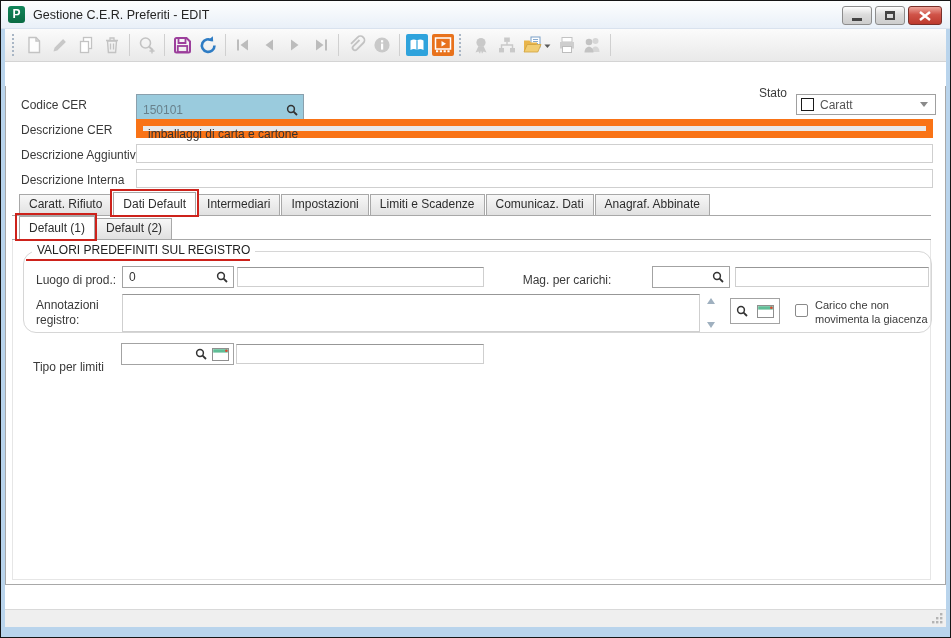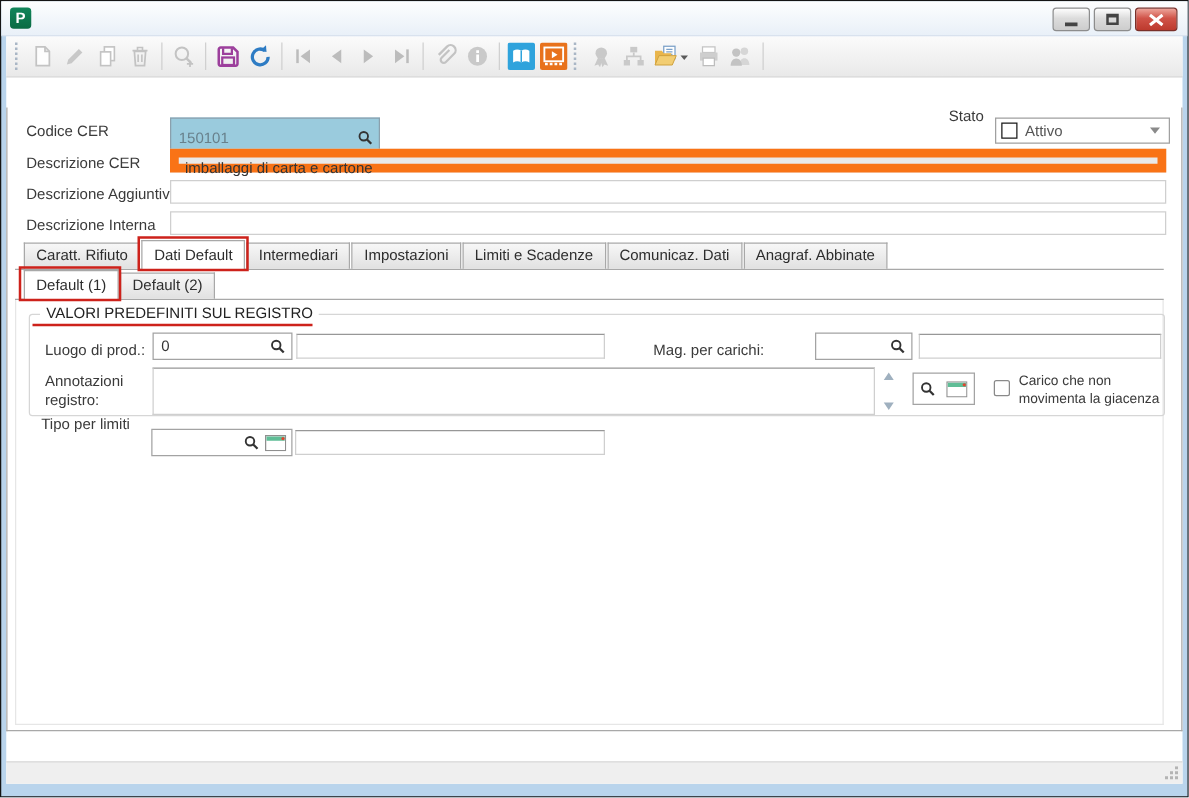--- a/index.html
+++ b/index.html
@@ -51,21 +51,21 @@
   .codice { background:#9acbdd; border:1px solid #8aa0ad; }
   .codice .val { color:#68818c; }
   .tabs-row { position:absolute; left:6px; right:14px; height:24px; border-bottom:1px solid #a8a8a8; display:flex; align-items:flex-end; padding-left:7px; }
   .tab {
     height:21px; line-height:19px; padding:0 9px; font-size:12px; color:#2d2d2d;
     border:1px solid #a8a8a8; border-bottom:none; margin-right:1px;
     background:linear-gradient(#f7f7f7,#e1e1e1); position:relative; white-space:nowrap;
   }
   .tab.active { height:24px; line-height:22px; margin-bottom:-1px; background:#fff; z-index:2; }
   .ann-box { position:absolute; border:2px solid #cd221b; pointer-events:none; z-index:5; }
-  .groupbox { position:absolute; border:1px solid #d6d6d6; border-radius:3px; }
+  .groupbox { position:absolute; border:1px solid #d6d6d6; border-radius:13px; }
   .legend { position:absolute; top:-9px; left:8px; background:#fff; padding:0 5px; font-size:12px; color:#222; white-space:nowrap; }
   .red-underline { position:absolute; left:2px; top:7px; height:2px; background:#cd221b; }
   .mag-dark { flex:0 0 auto; }
   .spin { position:absolute; display:flex; flex-direction:column; justify-content:space-between; align-items:center; padding:4px 0; }
   .spin-up { width:0; height:0; border-left:4px solid transparent; border-right:4px solid transparent; border-bottom:6px solid #9fb0bf; }
   .spin-down { width:0; height:0; border-left:4px solid transparent; border-right:4px solid transparent; border-top:6px solid #9fb0bf; }
   .checkbox { position:absolute; width:13px; height:13px; background:#fff; border:1px solid #8a8a8a; border-radius:2px; }
   .cb-label { position:absolute; font-size:11px; line-height:14px; color:#3a3a3a; }
   .select { position:absolute; background:#fff; border:1px solid #a0a0a0; display:flex; align-items:center; }
   .sel-square { width:13px; height:13px; border:1px solid #1a1a1a; background:#fff; margin:0 6px 0 4px; }
@@ -73,20 +73,21 @@
   .statusbar { flex:0 0 18px; background:#efefef; border-top:1px solid #d9d9d9; position:relative; }
   .gripdots { position:absolute; right:3px; bottom:3px; }
 </style>
 </head>
 <body>
 
 <div class="window">
 
   <div class="titlebar">
     <div class="app-icon">P</div>
+    <div class="title-text">Gestione C.E.R. Preferiti - EDIT</div>
     <div class="winbtns">
       <div class="winbtn">
           <div class="glyph-min"></div>
         </div>
       <div class="winbtn">
           <div class="glyph-max"></div>
         </div>
       <div class="winbtn close">
         <svg width="12" height="10">
             <path d="M1 1l10 8M11 1L1 9" stroke="#fff" stroke-width="2.4"></path>
@@ -245,21 +246,21 @@
       <div class="lookup codice" style="left:130px;top:8px;width:168px;height:32px">
         <div class="val">150101</div>
         <svg class="mag-dark" width="13" height="13">
             <circle cx="5" cy="5" r="3.4" fill="none" stroke="#333" stroke-width="1.5"></circle>
             <path d="M7.6 7.6l3.4 3.4" stroke="#333" stroke-width="1.8"></path>
           </svg>
       </div>
       <div class="lbl" style="left:753px;top:0">Stato</div>
       <div class="select" style="left:790px;top:8px;width:140px;height:21px">
         <div class="sel-square"></div>
-        <div style="font-size:12px;color:#555">Attivo</div>
+        <div style="font-size:12px;color:#555">Caratt</div>
         <div class="sel-arrow"></div>
       </div>
 
       <div class="lbl" style="left:15px;top:37px">Descrizione CER</div>
       <div class="field gray-field" style="left:130px;top:33px;width:797px;height:19px">imballaggi di carta e cartone</div>
 
       <div class="lbl" style="left:15px;top:62px">Descrizione Aggiuntiva</div>
       <div class="field flat-field" style="left:130px;top:58px;width:797px;height:19px"></div>
 
       <div class="lbl" style="left:15px;top:87px">Descrizione Interna</div>
@@ -326,21 +327,21 @@
           <svg width="17" height="13">
               <rect x="0.5" y="0.5" width="16" height="12" fill="#fff" stroke="#8f8f8f"></rect>
               <rect x="1.2" y="1.2" width="14.6" height="3.4" fill="#5fbd96"></rect>
               <circle cx="14.4" cy="2.8" r="1.3" fill="#e0452f"></circle>
             </svg>
         </div>
         <div class="checkbox" style="left:771px;top:52px"></div>
         <div class="cb-label" style="left:791px;top:46px;width:116px">Carico che non movimenta la giacenza</div>
       </div>
 
-      <div class="lbl" style="left:27px;top:246px">Tipo per limiti</div>
+      <div class="lbl" style="left:27px;top:274px">Tipo per limiti</div>
       <div class="lookup" style="left:115px;top:257px;width:113px;height:22px">
         <div class="val"></div>
         <svg class="mag-dark" width="13" height="13" style="margin-right:4px">
             <circle cx="5" cy="5" r="3.4" fill="none" stroke="#333" stroke-width="1.5"></circle>
             <path d="M7.6 7.6l3.4 3.4" stroke="#333" stroke-width="1.8"></path>
           </svg>
         <svg width="17" height="13">
             <rect x="0.5" y="0.5" width="16" height="12" fill="#fff" stroke="#8f8f8f"></rect>
             <rect x="1.2" y="1.2" width="14.6" height="3.4" fill="#5fbd96"></rect>
             <circle cx="14.4" cy="2.8" r="1.3" fill="#e0452f"></circle>

